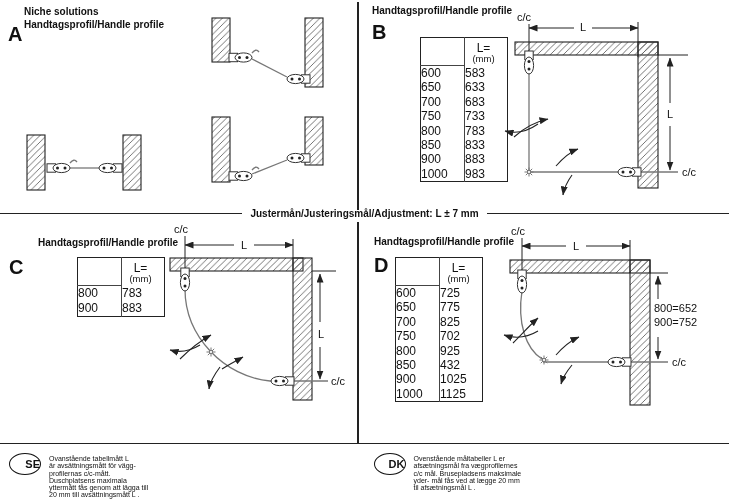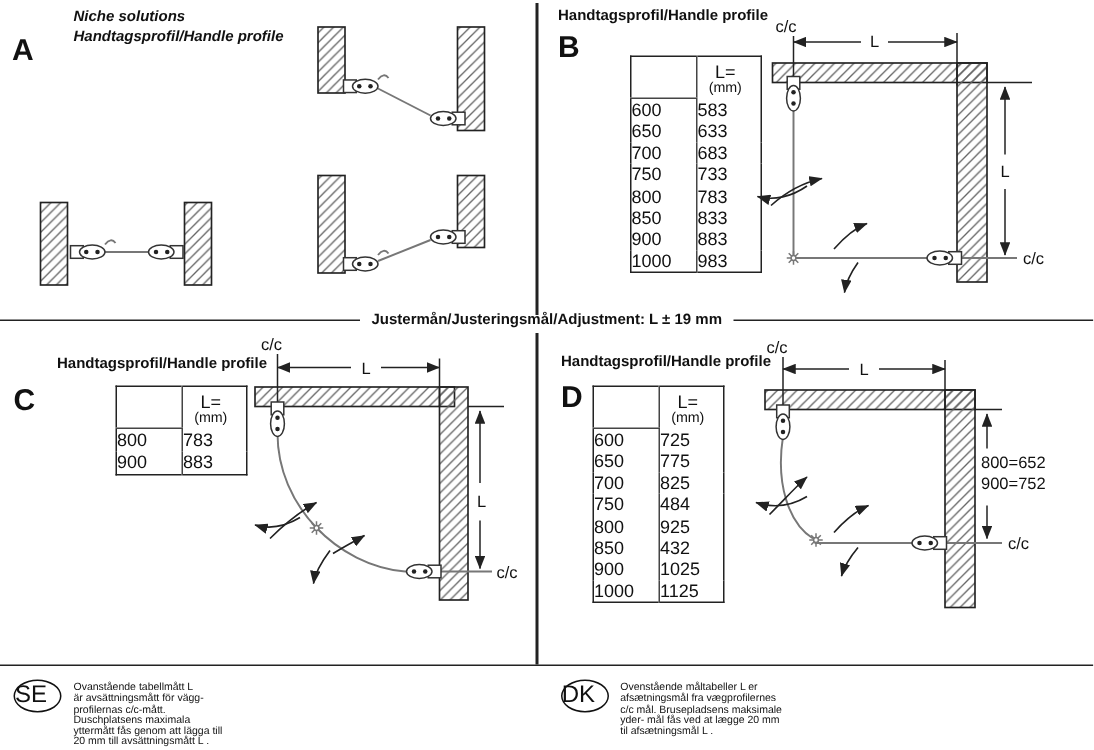--- a/index.html
+++ b/index.html
@@ -31,21 +31,21 @@
   .dim-table thead th{height:27px;vertical-align:bottom;font-weight:normal;}
   .dim-table .c1h{border-bottom:1.2px solid #444;}
   .dim-table .c2h{border-left:1.6px solid #444;text-align:center;}
   .c2h .lh{font-size:12px;line-height:12px;}
   .c2h .mm{font-size:9.5px;line-height:10px;padding-bottom:2px;}
   
   .footer{position:absolute;left:0;top:443px;width:729px;height:57px;border-top:1.6px solid #222;
           display:flex;}
   .note{flex:1;display:flex;padding-top:9px;}
   .badge{width:30px;height:20px;min-width:30px;border:1.7px solid #111;border-radius:50%;
-         margin-left:9px;font-size:16px;font-weight:normal;text-align:left;line-height:20px;}
+         margin-left:9px;font-size:11px;font-weight:bold;text-align:right;line-height:20px;}
   .note-text{margin-left:8px;margin-top:2px;font-size:7px;line-height:7.3px;white-space:pre-line;}
   
   svg text{font-family:"Liberation Sans",sans-serif;font-size:11px;fill:#111;}
   .wall{fill:url(#hatch);stroke:#222;stroke-width:1.1;}
   .door{stroke:#777;stroke-width:1.3;fill:none;}
   .dim{stroke:#222;stroke-width:1;fill:none;}
   .swing{stroke:#222;stroke-width:1.1;fill:none;}
   .defs-holder{position:absolute;width:0;height:0;}
 </style>
 </head>
@@ -72,21 +72,21 @@
       </g>
       <g id="pivot" stroke="#777" stroke-width="1" fill="none">
         <path d="M-4.5,0 H4.5 M0,-4.5 V4.5 M-3.2,-3.2 L3.2,3.2 M-3.2,3.2 L3.2,-3.2"></path>
         <circle r="1.6" fill="#fff"></circle>
       </g>
     </defs>
   </svg>
 
   <section class="quad quad-a">
     <div class="letter" style="left:8px;top:24px;">A</div>
-    <div class="sec-title" style="left:49px;top:6px;font-style:italic;">
+    <div class="sec-title" style="left:24px;top:6px;">
       <div>Niche solutions</div>
       <div>Handtagsprofil/Handle profile</div>
     </div>
     <svg width="358" height="207" viewBox="0 0 358 207">
 
       <g>
         <rect class="wall" x="212" y="18" width="18" height="44"></rect>
         <rect class="wall" x="305" y="18" width="18" height="69"></rect>
         <path class="door" d="M252,59 L287,77"></path>
         <path class="door" d="M252,53 q4,-5 7,-1"></path>
@@ -195,21 +195,21 @@
         <path class="swing" d="M180,124 C170,131 158,134 147,131" marker-end="url(#arrE)"></path>
         <path class="swing" d="M156,137 C166,128 176,122 190,119" marker-end="url(#arrE)"></path>
         <path class="swing" d="M198,166 C205,158 212,152 220,149" marker-end="url(#arrE)"></path>
         <path class="swing" d="M214,175 C209,182 206,188 205,195" marker-end="url(#arrE)"></path>
       </g>
     </svg>
   </section>
 
   <div class="band">
     <div class="band-line"></div>
-    <div class="band-text">Justermån/Justeringsmål/Adjustment: L ± 19 mm</div>
+    <div class="band-text">Justermån/Justeringsmål/Adjustment: L ± 7 mm</div>
     <div class="band-line"></div>
   </div>
 
   <section class="quad quad-c">
     <div class="sec-title" style="left:38px;top:18px;">Handtagsprofil/Handle profile</div>
     <div class="letter" style="left:9px;top:38px;">C</div>
 
     <table class="dim-table small" style="left:77px;top:38px;">
       <thead>
         <tr>
@@ -291,21 +291,21 @@
         <tr>
             <td class="c1">650</td>
             <td class="c2">775</td>
           </tr>
         <tr>
             <td class="c1">700</td>
             <td class="c2">825</td>
           </tr>
         <tr>
             <td class="c1">750</td>
-            <td class="c2">484</td>
+            <td class="c2">702</td>
           </tr>
         <tr>
             <td class="c1">800</td>
             <td class="c2">925</td>
           </tr>
         <tr>
             <td class="c1">850</td>
             <td class="c2">432</td>
           </tr>
         <tr>

